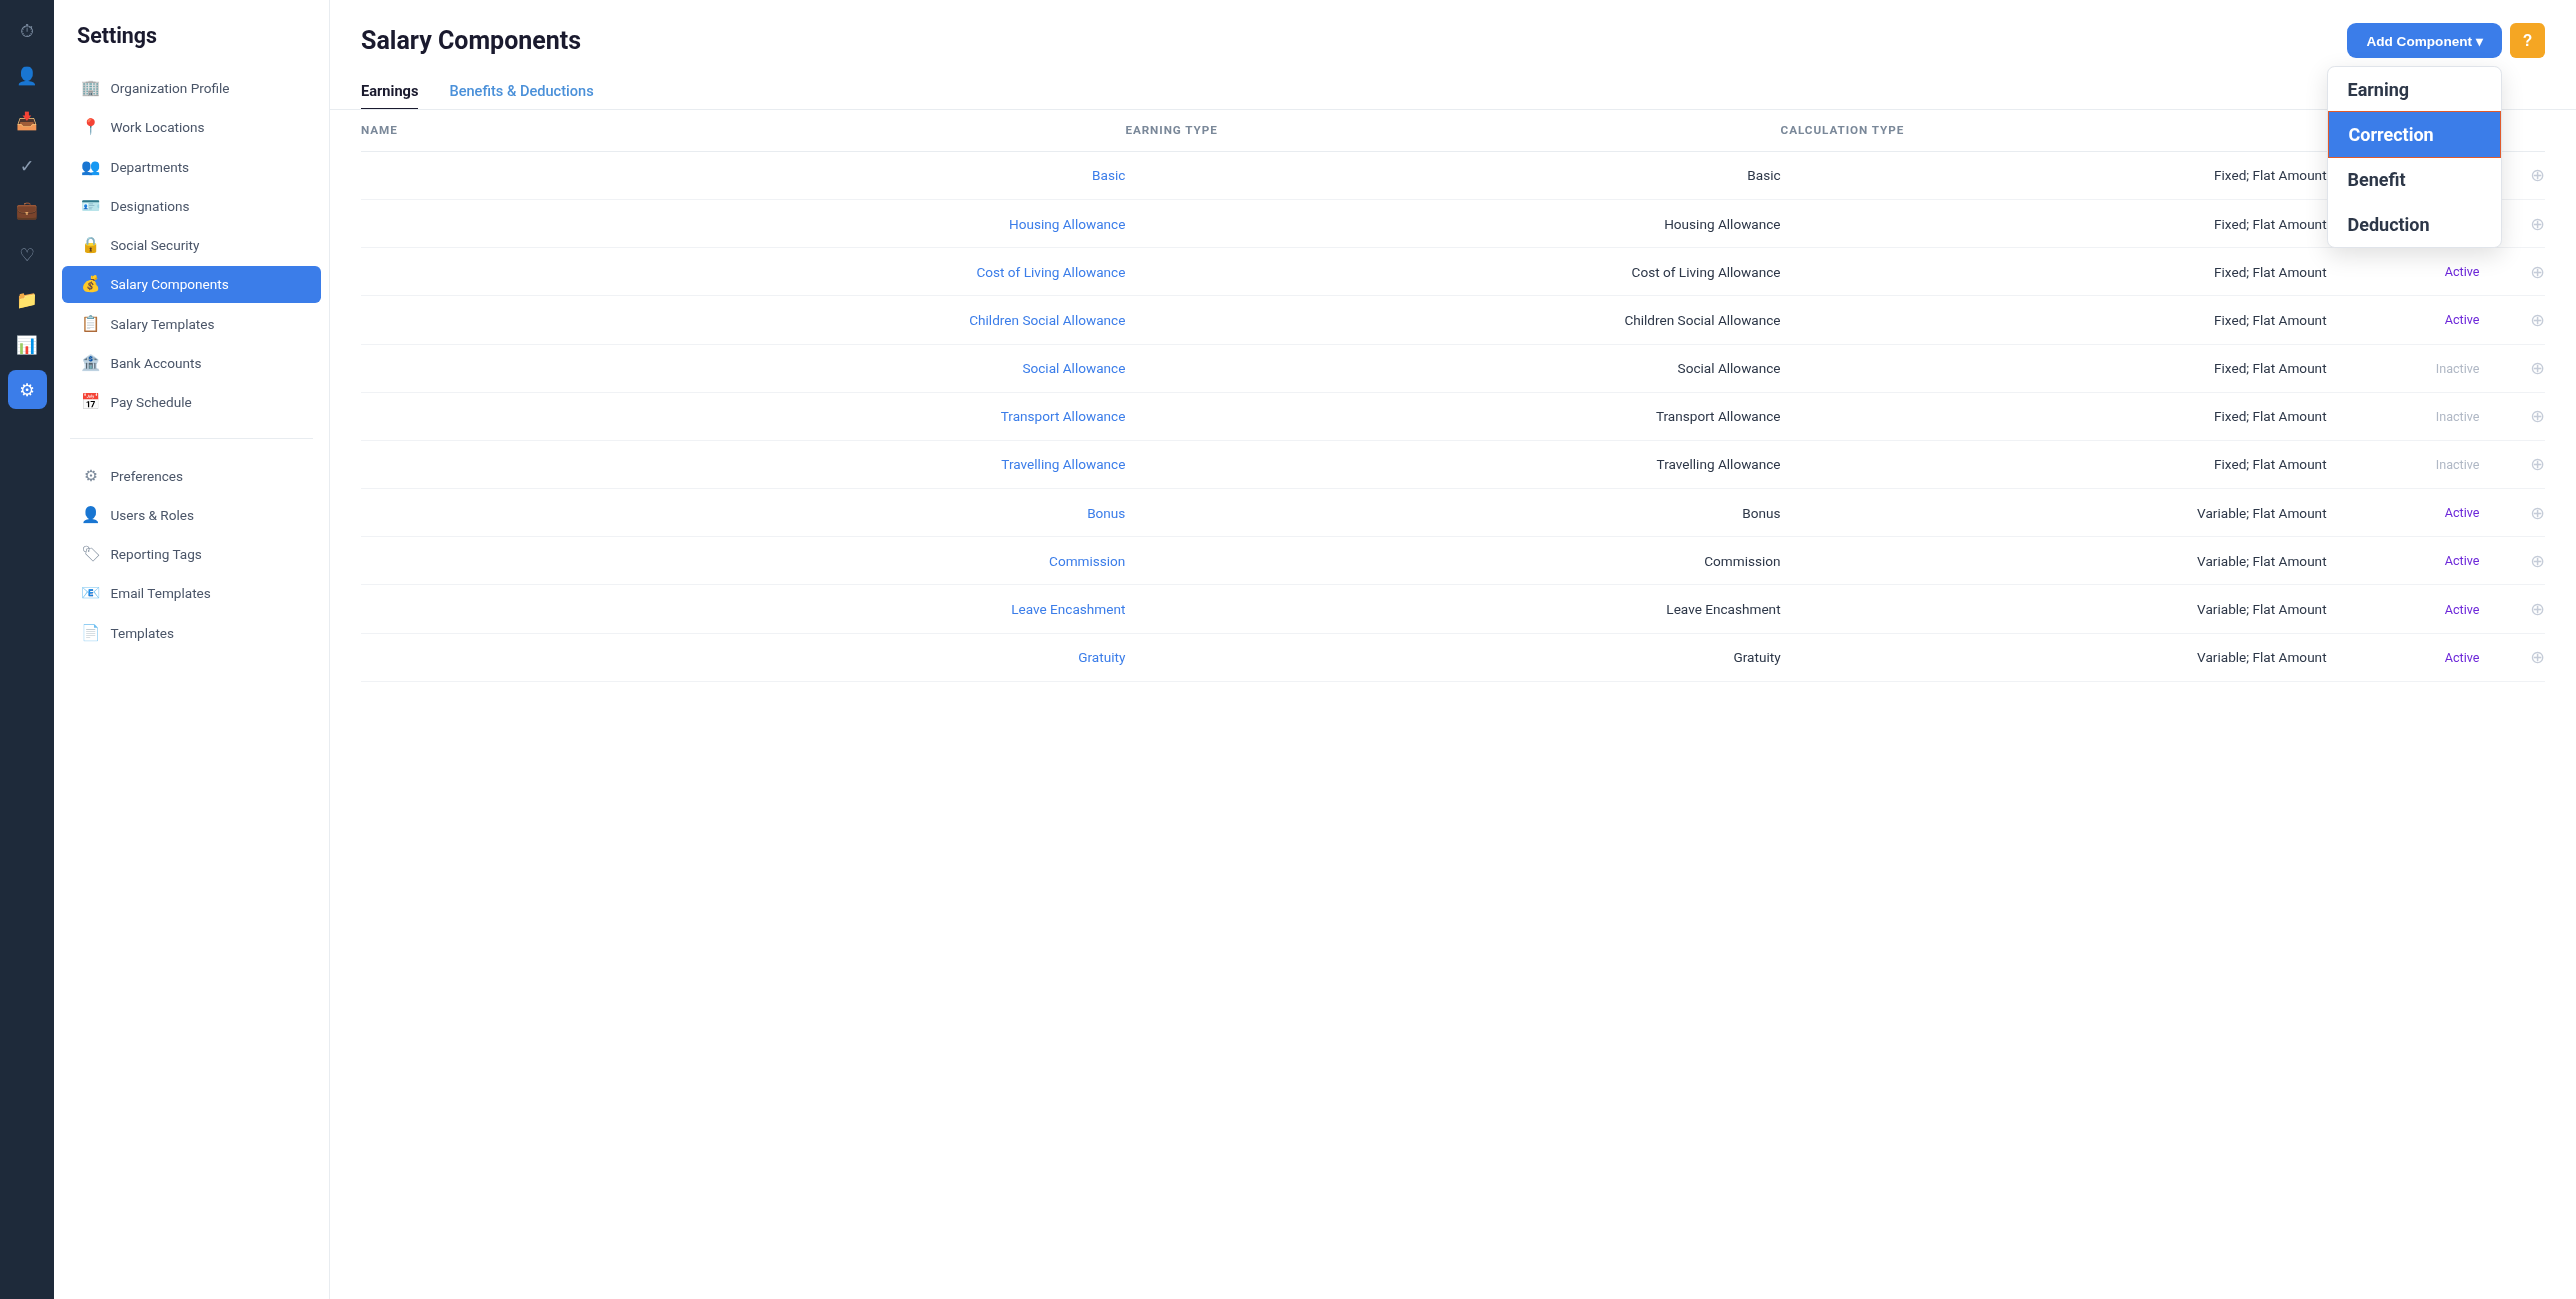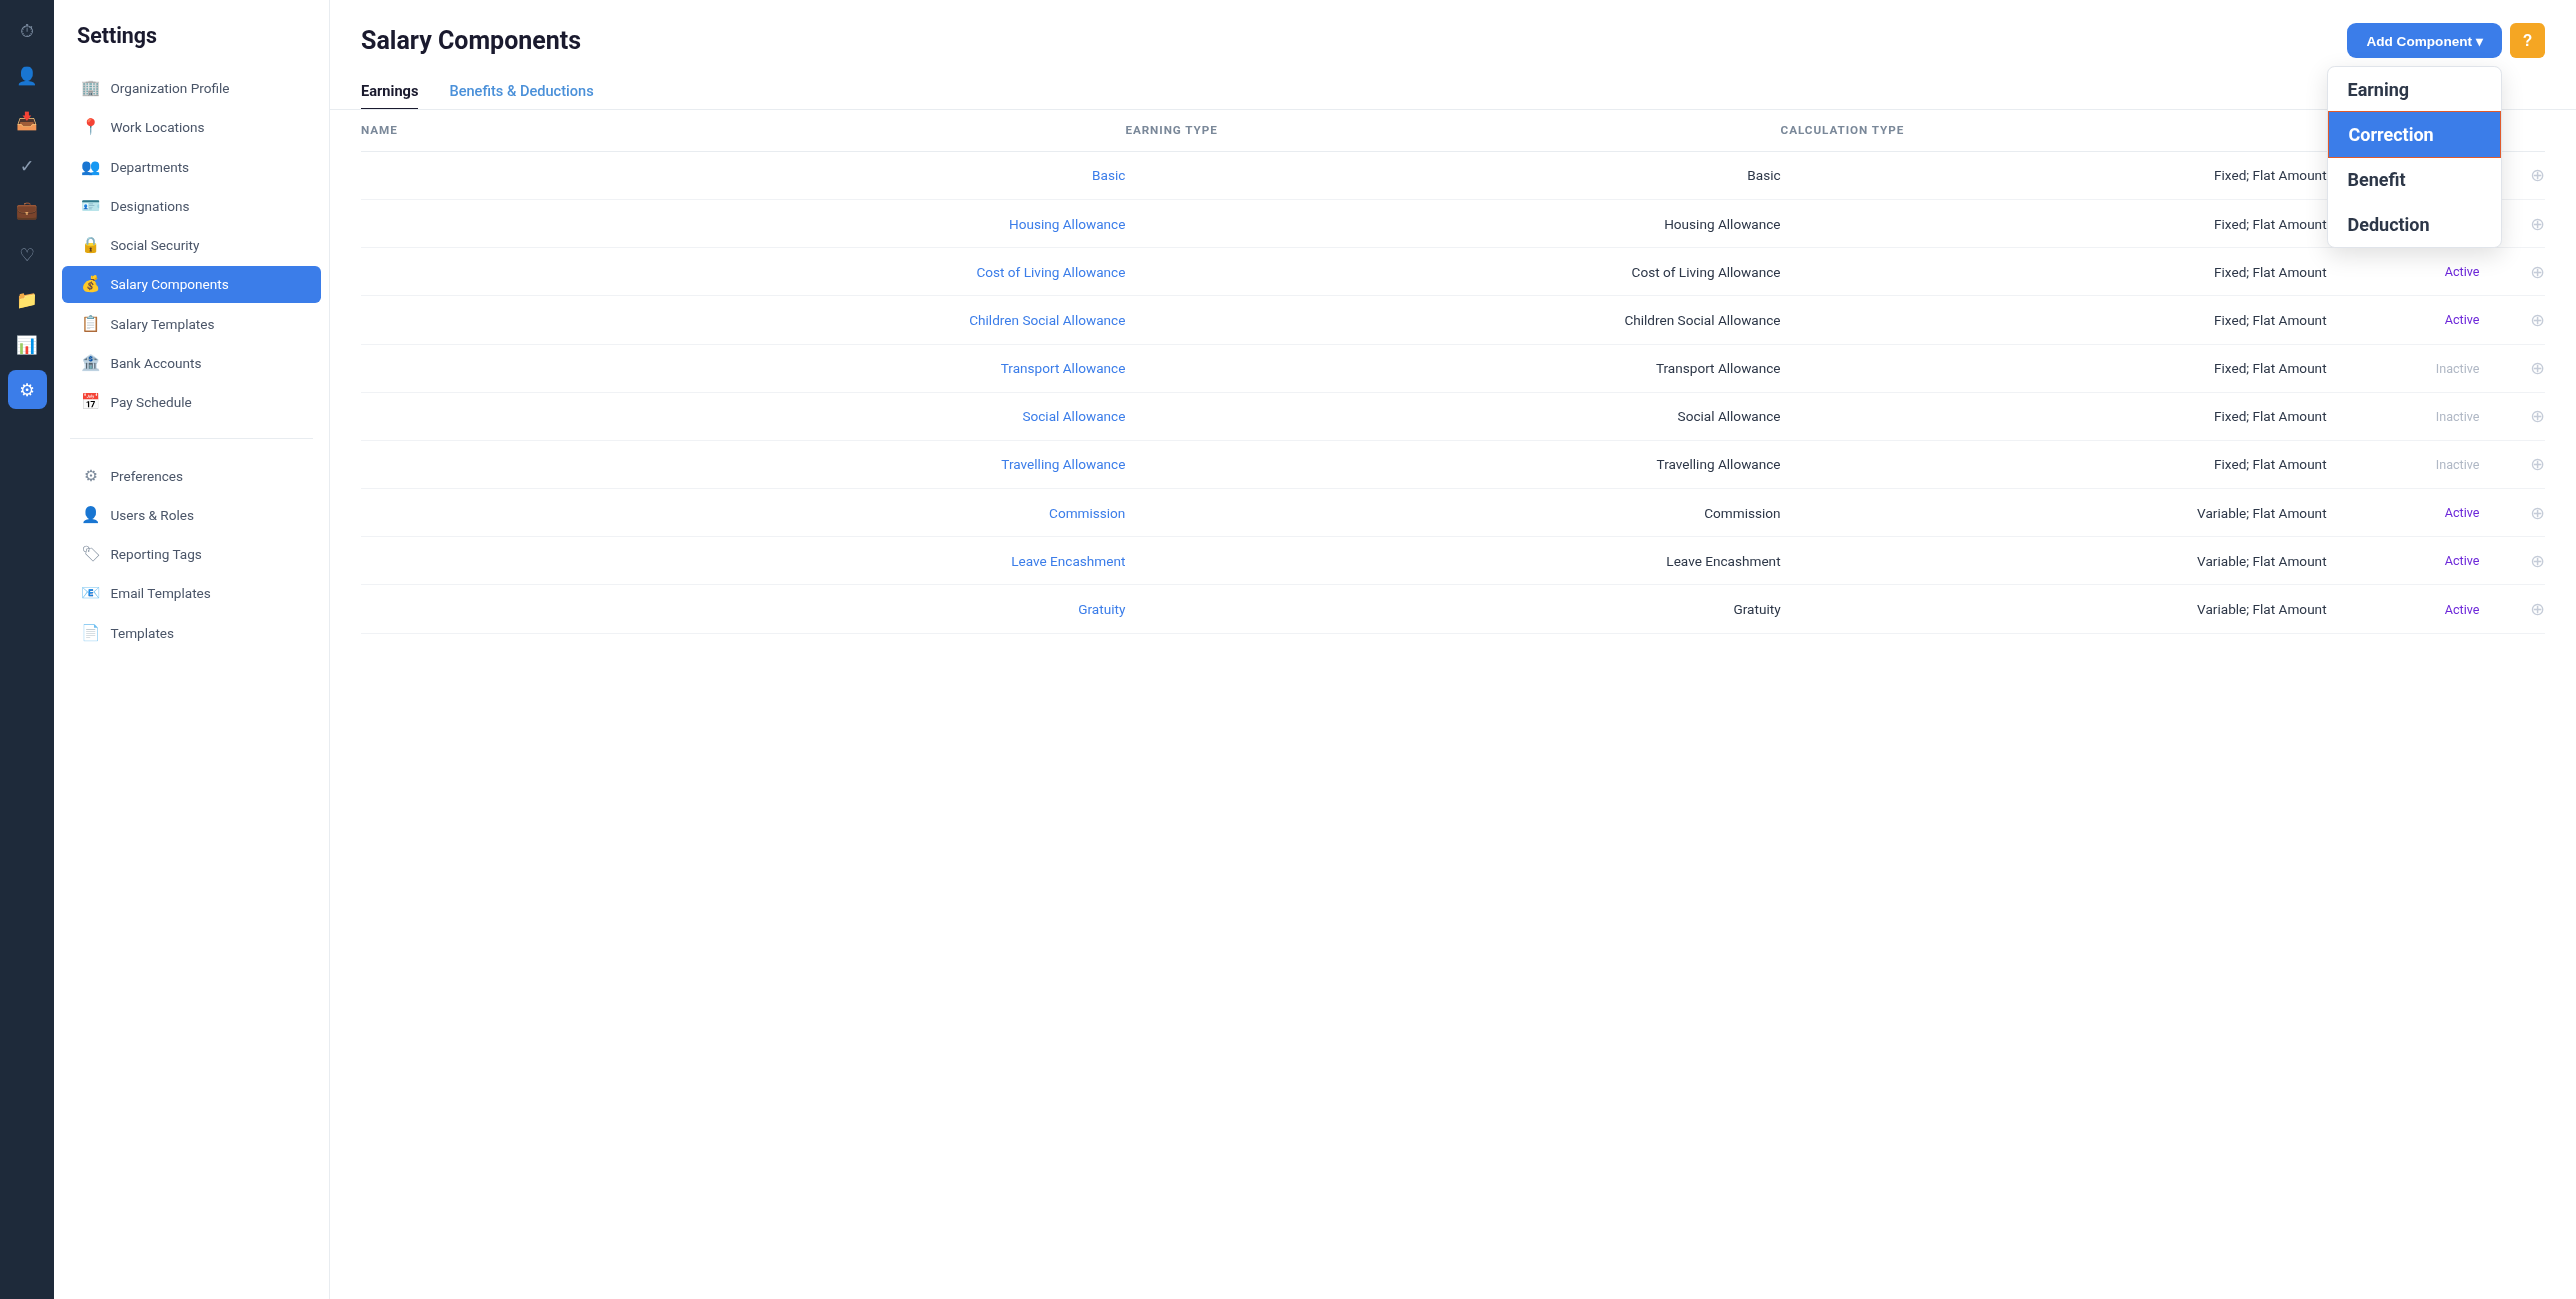--- a/index.html
+++ b/index.html
@@ -360,42 +360,51 @@
           <tr>
             <td class="link-cell col-name">Children Social Allowance</td>
             <td class="col-earning">Children Social Allowance</td>
             <td class="col-calc">Fixed; Flat Amount</td>
             <td class="col-status status-active">Active</td>
             <td class="col-action">
               <div class="action-icon">⊕</div>
             </td>
           </tr>
           <tr>
+            <td class="link-cell col-name">Social Allowance</td>
+            <td class="col-earning">Social Allowance</td>
+            <td class="col-calc">Fixed; Flat Amount</td>
+            <td class="col-status status-inactive">Inactive</td>
+            <td class="col-action">
+              <div class="action-icon">⊕</div>
+            </td>
+          </tr>
+          <tr>
             <td class="link-cell col-name">Transport Allowance</td>
             <td class="col-earning">Transport Allowance</td>
             <td class="col-calc">Fixed; Flat Amount</td>
             <td class="col-status status-inactive">Inactive</td>
             <td class="col-action">
               <div class="action-icon">⊕</div>
             </td>
           </tr>
           <tr>
-            <td class="link-cell col-name">Social Allowance</td>
-            <td class="col-earning">Social Allowance</td>
-            <td class="col-calc">Fixed; Flat Amount</td>
-            <td class="col-status status-inactive">Inactive</td>
-            <td class="col-action">
-              <div class="action-icon">⊕</div>
-            </td>
-          </tr>
-          <tr>
             <td class="link-cell col-name">Travelling Allowance</td>
             <td class="col-earning">Travelling Allowance</td>
             <td class="col-calc">Fixed; Flat Amount</td>
             <td class="col-status status-inactive">Inactive</td>
+            <td class="col-action">
+              <div class="action-icon">⊕</div>
+            </td>
+          </tr>
+          <tr>
+            <td class="link-cell col-name">Bonus</td>
+            <td class="col-earning">Bonus</td>
+            <td class="col-calc">Variable; Flat Amount</td>
+            <td class="col-status status-active">Active</td>
             <td class="col-action">
               <div class="action-icon">⊕</div>
             </td>
           </tr>
           <tr>
             <td class="link-cell col-name">Commission</td>
             <td class="col-earning">Commission</td>
             <td class="col-calc">Variable; Flat Amount</td>
             <td class="col-status status-active">Active</td>
             <td class="col-action">

